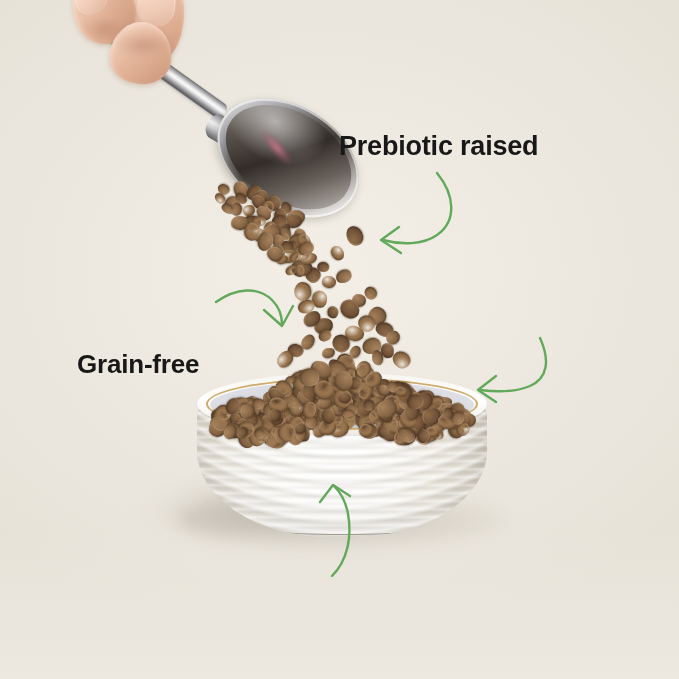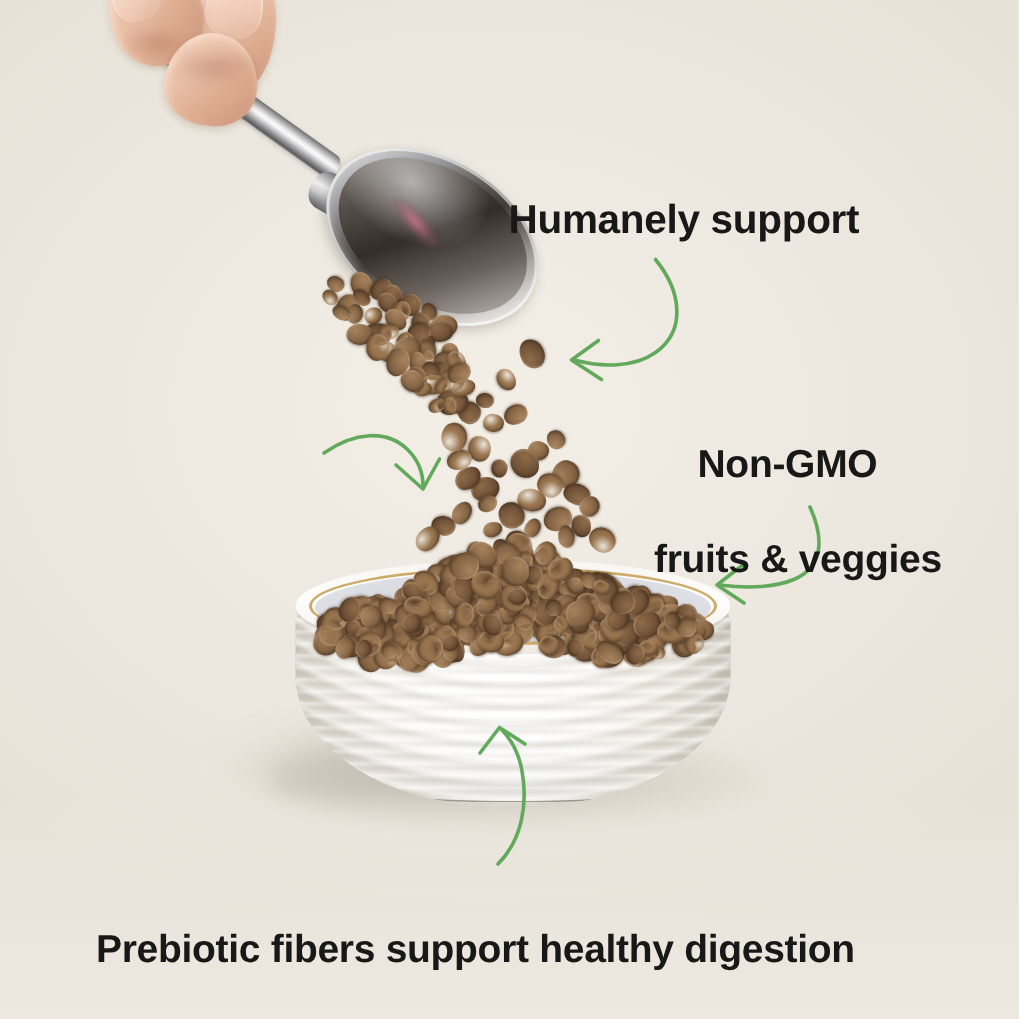--- a/index.html
+++ b/index.html
@@ -881,26 +881,22 @@
     <path class="arrow-path" d="M78,4 C88,26 86,44 68,52 C54,58 34,58 18,56"></path>
     <path class="arrow-path" d="M34,42 L16,56 L34,68"></path>
   </svg>
 
   <svg class="arrow-svg" style="left:302px; top:474px;" width="80" height="110" viewBox="0 0 80 110">
     <path class="arrow-path" d="M30,102 C46,86 50,62 46,40 C44,28 38,18 32,12"></path>
     <path class="arrow-path" d="M18,28 L31,11 L48,22"></path>
   </svg>
 
   <div class="callout" id="label-chicken">
-    <div>Humanely support</div>
+    <div>Prebiotic raised</div>
   </div>
 
-  <div class="callout" id="label-nongmo">
-    <div>Non-GMO</div>
-    <div class="l2">fruits &amp; veggies</div>
+
+  <div class="callout" id="label-grainfree">
+    <div>Grain-free</div>
   </div>
 
 
-  <div class="callout" id="label-prebiotic">
-    <div>Prebiotic fibers support healthy digestion</div>
-  </div>
-
 </div>
 
 </body></html>

